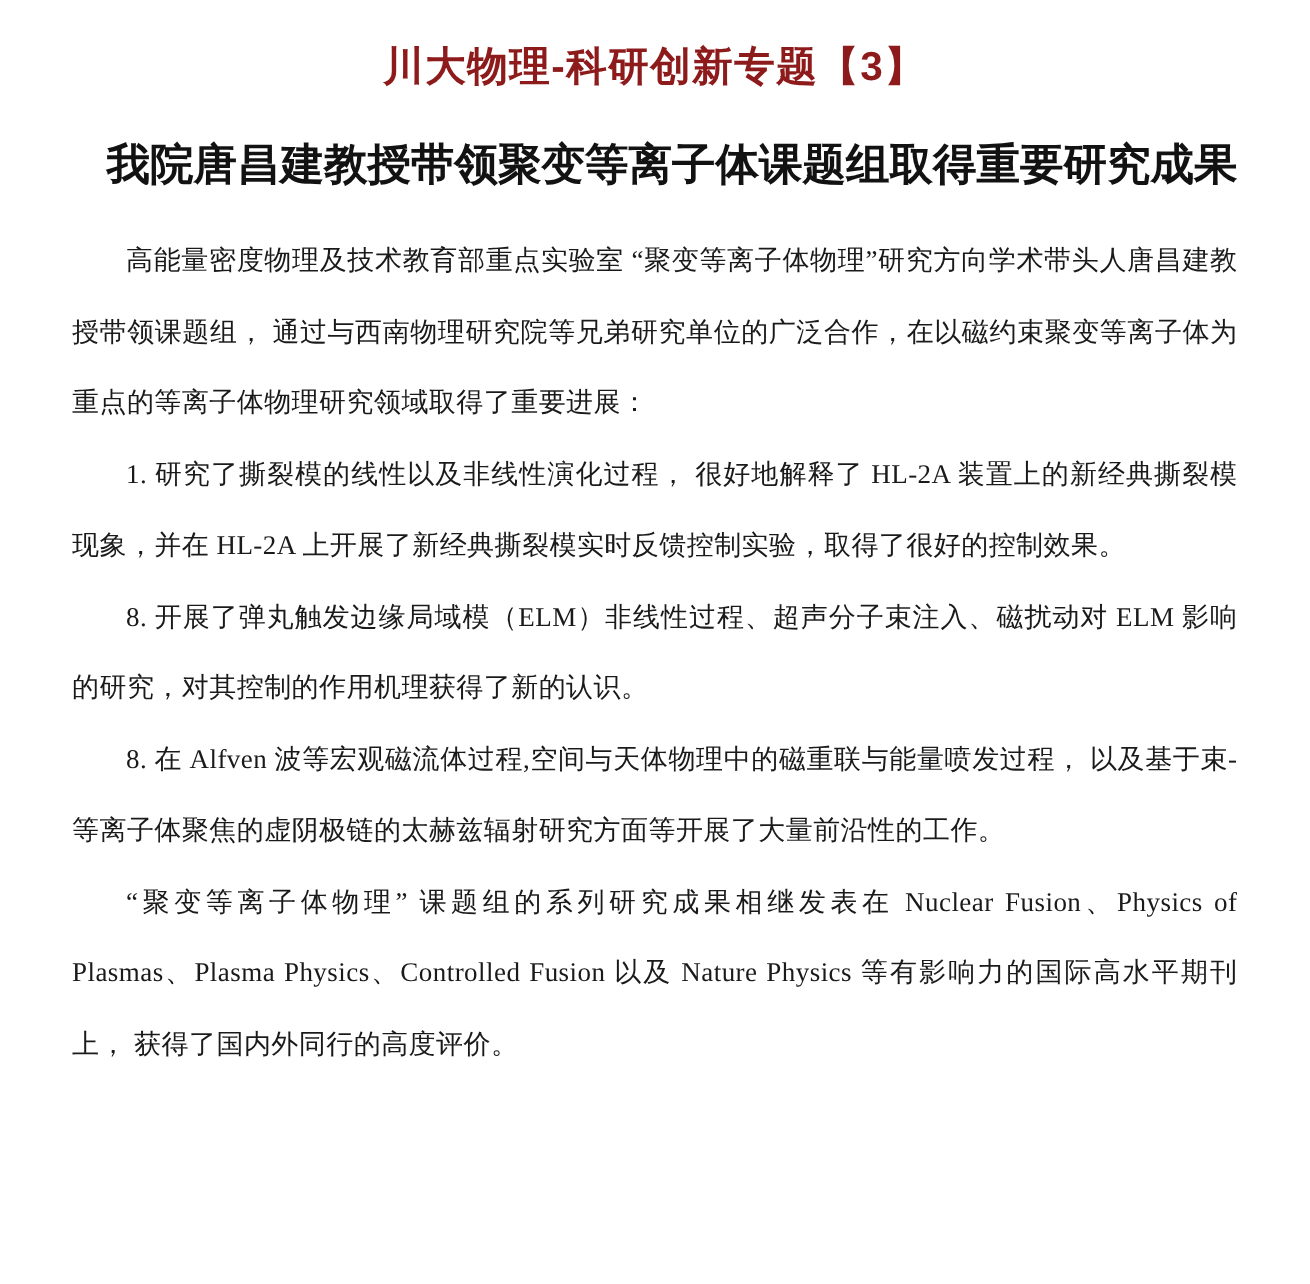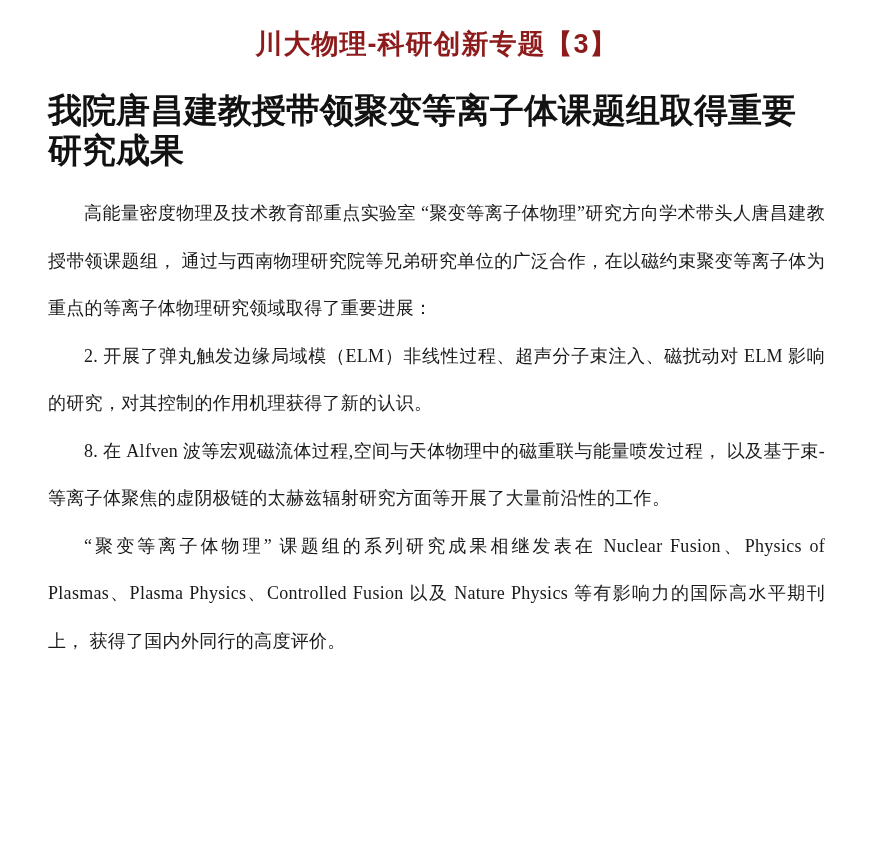--- a/index.html
+++ b/index.html
@@ -19,24 +19,24 @@
     text-align: center;
     font-family: "Liberation Sans", "DejaVu Sans", sans-serif;
     font-weight: bold;
     font-size: 27px;
     line-height: 36px;
     color: #8E1B1B;
     margin: 0;
     letter-spacing: 1px;
   }
   .article-title {
-    text-align: left;
+    text-align: right;
     font-family: "Liberation Sans", "DejaVu Sans", sans-serif;
     font-weight: bold;
-    font-size: 34px;
+    font-size: 29px;
     line-height: 40px;
     color: #121212;
     margin: 28px 0 0 0;
   }
   .body-text {
     margin-top: 20px;
   }
   .body-text p {
     margin: 0;
     font-family: "Liberation Serif", "DejaVu Serif", serif;
@@ -52,18 +52,19 @@
 <body>
 
 <div class="page">
 
   <h1 class="series-title">川大物理-科研创新专题【3】</h1>
 
   <h2 class="article-title">我院唐昌建教授带领聚变等离子体课题组取得重要研究成果</h2>
 
   <div class="body-text">
     <p>高能量密度物理及技术教育部重点实验室 “聚变等离子体物理”研究方向学术带头人唐昌建教授带领课题组， 通过与西南物理研究院等兄弟研究单位的广泛合作，在以磁约束聚变等离子体为重点的等离子体物理研究领域取得了重要进展：</p>
-    <p>2. 开展了弹丸触发边缘局域模（ELM）非线性过程、超声分子束注入、磁扰动对 ELM 影响的研究，对其控制的作用机理获得了新的认识。</p>
+    <p>1. 研究了撕裂模的线性以及非线性演化过程， 很好地解释了 HL-2A 装置上的新经典撕裂模现象，并在 HL-2A 上开展了新经典撕裂模实时反馈控制实验，取得了很好的控制效果。</p>
+    <p>8. 开展了弹丸触发边缘局域模（ELM）非线性过程、超声分子束注入、磁扰动对 ELM 影响的研究，对其控制的作用机理获得了新的认识。</p>
     <p>8. 在 Alfven 波等宏观磁流体过程,空间与天体物理中的磁重联与能量喷发过程， 以及基于束-等离子体聚焦的虚阴极链的太赫兹辐射研究方面等开展了大量前沿性的工作。</p>
     <p>“聚变等离子体物理” 课题组的系列研究成果相继发表在 Nuclear Fusion、Physics of Plasmas、Plasma Physics、Controlled Fusion 以及 Nature Physics 等有影响力的国际高水平期刊上， 获得了国内外同行的高度评价。</p>
   </div>
 
 </div>
 
 </body></html>

